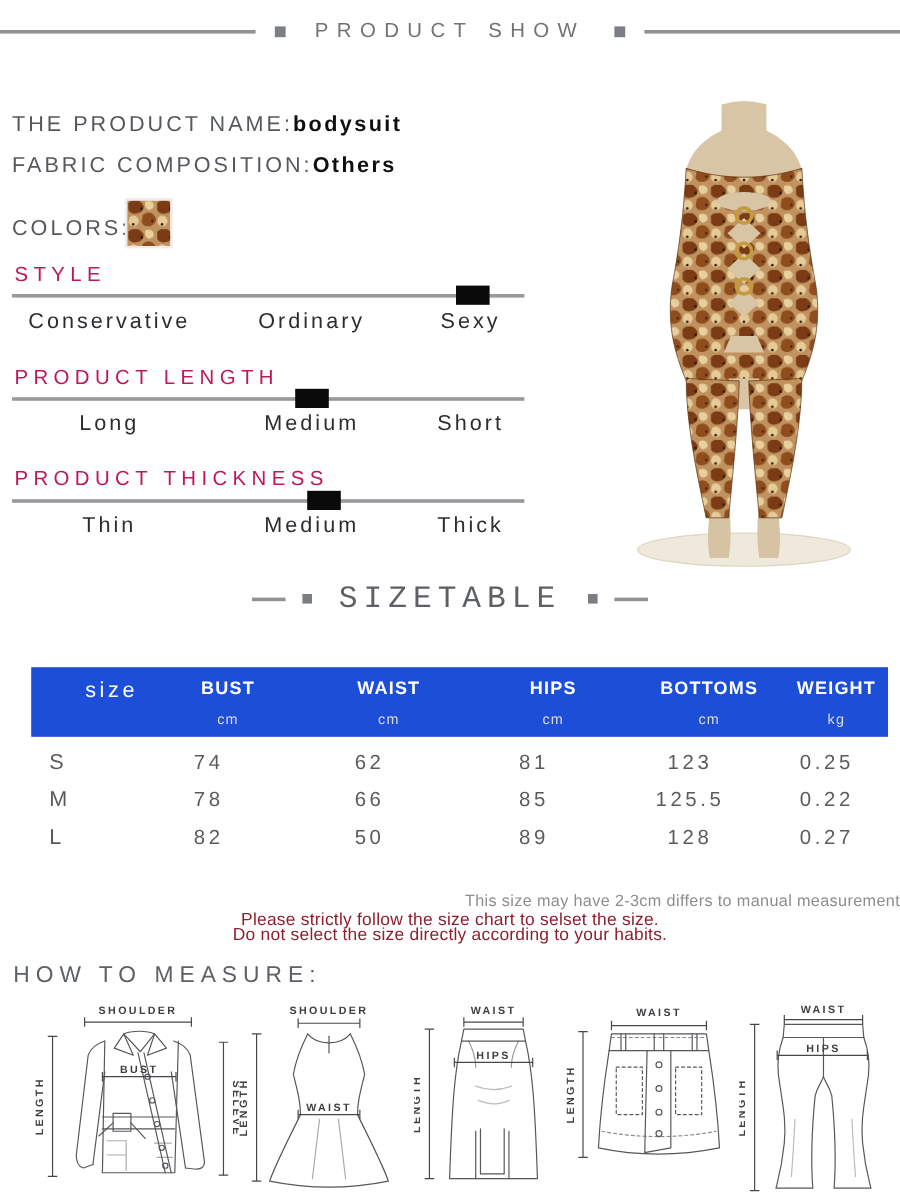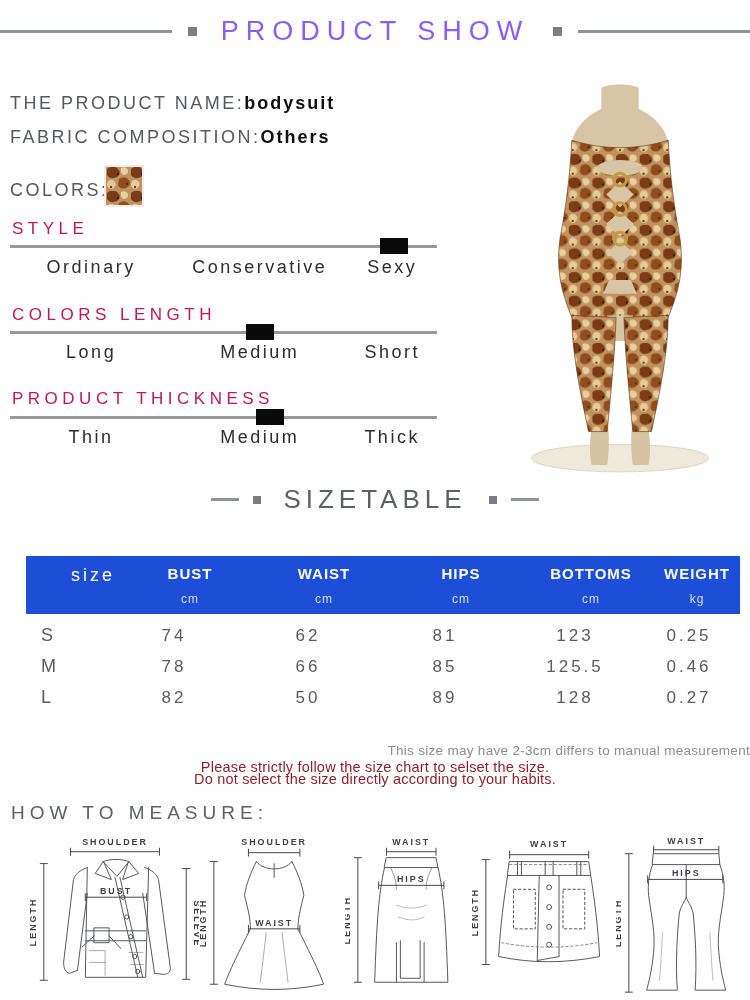--- a/index.html
+++ b/index.html
@@ -8,22 +8,22 @@
     font-family:"Liberation Sans",sans-serif;color:#3c3e42;overflow:hidden;
   }
   
   .divider{position:absolute;display:flex;align-items:center;}
   .divider .line{height:3px;background:#90939.6;}
   .divider .line{background:#909396;}
   .divider .sq{width:9px;height:9px;background:#7b7e82;flex:0 0 auto;}
   .divider-top{top:16px;left:0;right:0;}
   .divider-top .line{flex:1;}
   .divider-top .sq{margin:0 16px;}
-  .divider-title{font-size:27px;letter-spacing:7px;color:#8b5cf6;white-space:nowrap;padding:0 8px;}
-  .divider-size{top:484px;left:0;right:0;justify-content:center;}
+  .divider-title{font-size:17px;letter-spacing:7px;color:#737373;white-space:nowrap;padding:0 8px;}
+  .divider-size{top:484px;left:0;right:0;justify-content:center;font-family:Liberation Mono, monospace;}
   .divider-size .line{width:28px;}
   .divider-size .sq{width:8px;height:8px;margin:0 14px;}
   .divider-size .divider-title{font-size:26px;letter-spacing:5px;color:#5d6065;}
   
   .info{position:absolute;top:80px;left:10px;width:432px;height:400px;}
   .info-row{position:absolute;left:0;font-size:18px;letter-spacing:2.5px;color:#55585d;white-space:nowrap;}
   .info-row .val{color:#0f0f10;font-weight:bold;letter-spacing:2px;}
   .row-name{top:13px;}
   .row-fabric{top:47px;}
   .row-colors{top:100px;}
@@ -96,26 +96,26 @@
   <div class="info-row row-colors"><span>COLORS:</span></div>
   <svg class="swatch" viewBox="0 0 36 38">
       <rect width="36" height="38" fill="url(#snakeP)"></rect>
     </svg>
 
   <div class="attr-label lab-style">STYLE</div>
   <div class="attr-scale sc1">
       <div class="attr-marker" style="left:90%"></div>
     </div>
   <div class="attr-options op1">
+    <span>Conservative</span>
     <span>Ordinary</span>
-    <span>Conservative</span>
     <span>Sexy</span>
   </div>
 
-  <div class="attr-label lab-length">COLORS LENGTH</div>
+  <div class="attr-label lab-length">PRODUCT LENGTH</div>
   <div class="attr-scale sc2">
       <div class="attr-marker" style="left:58.5%"></div>
     </div>
   <div class="attr-options op2">
     <span>Long</span>
     <span>Medium</span>
     <span>Short</span>
   </div>
 
   <div class="attr-label lab-thick">PRODUCT THICKNESS</div>
@@ -195,21 +195,21 @@
       <div>81</div>
       <div>123</div>
       <div>0.25</div>
     </div>
     <div class="t-row t-grid">
       <div class="rlabel">M</div>
       <div>78</div>
       <div>66</div>
       <div>85</div>
       <div>125.5</div>
-      <div>0.46</div>
+      <div>0.22</div>
     </div>
     <div class="t-row t-grid">
       <div class="rlabel">L</div>
       <div>82</div>
       <div>50</div>
       <div>89</div>
       <div>128</div>
       <div>0.27</div>
     </div>
   </div>

